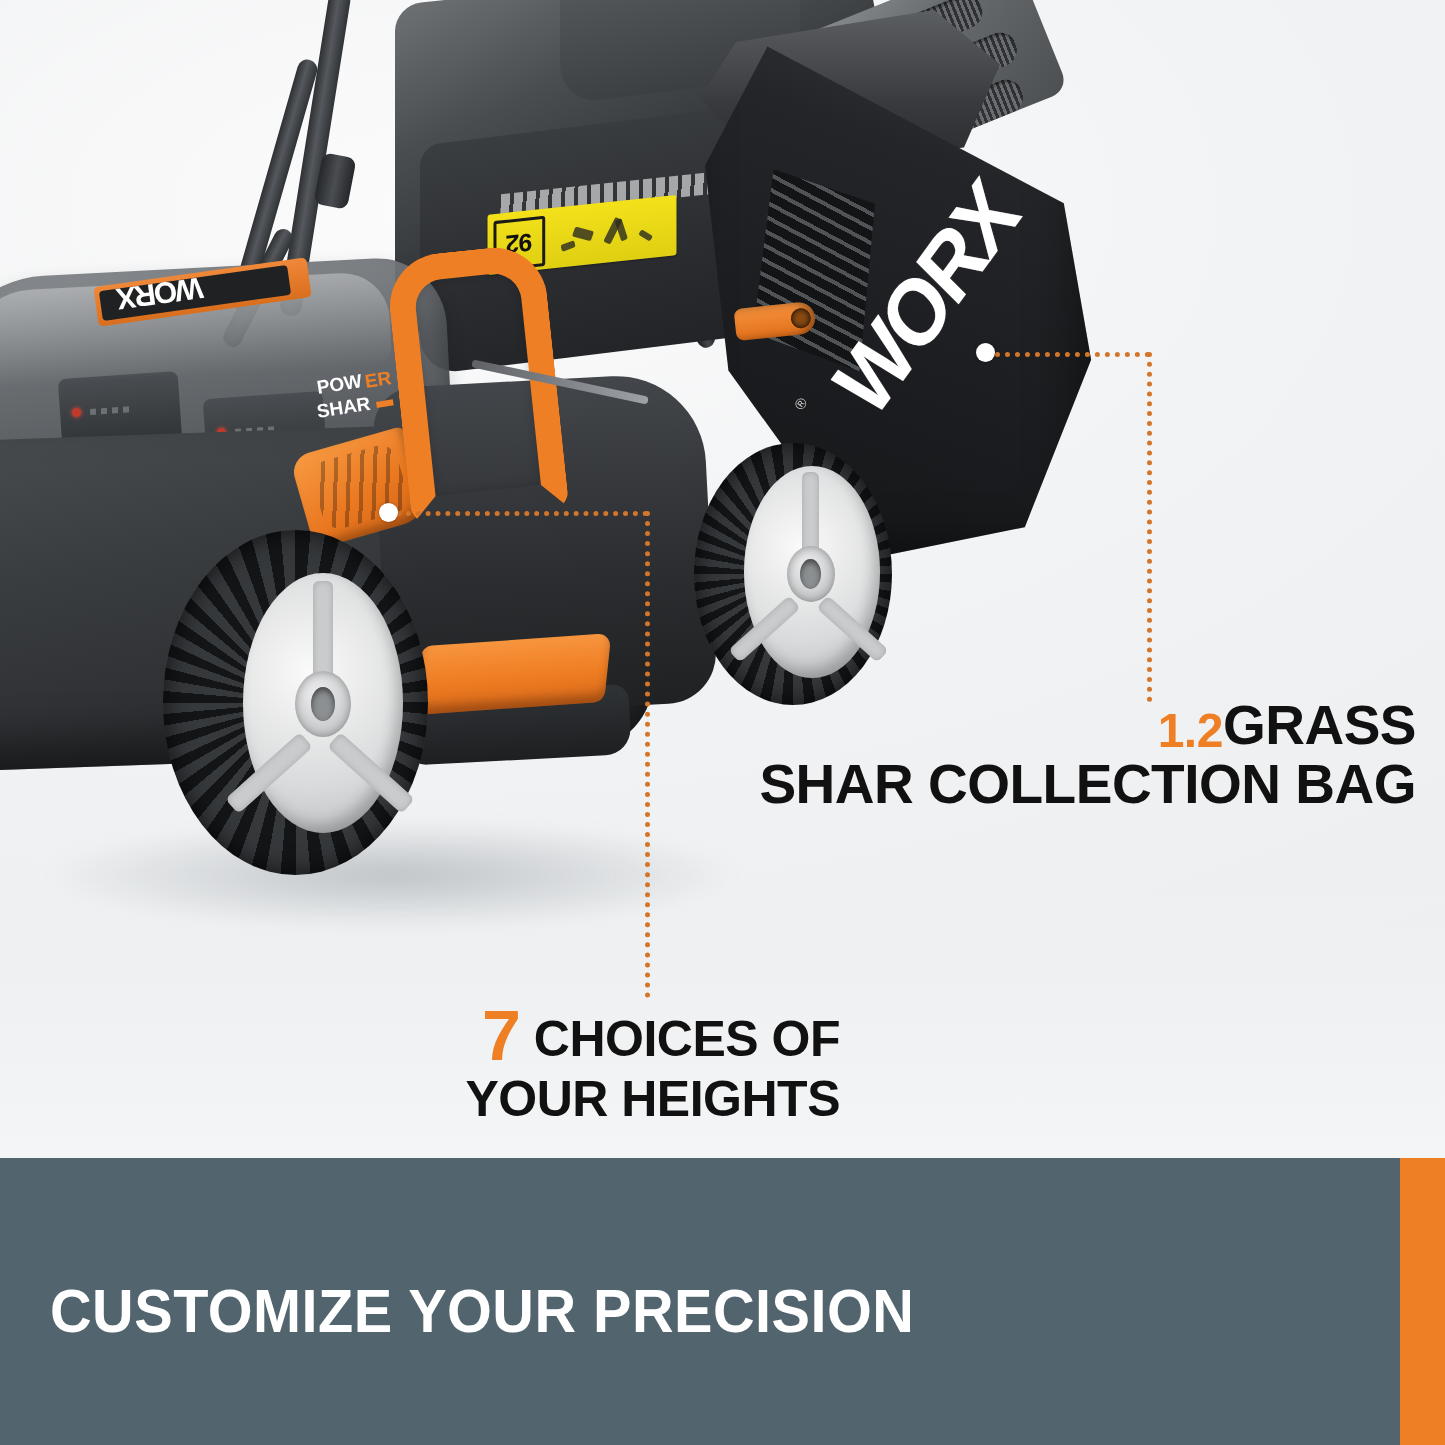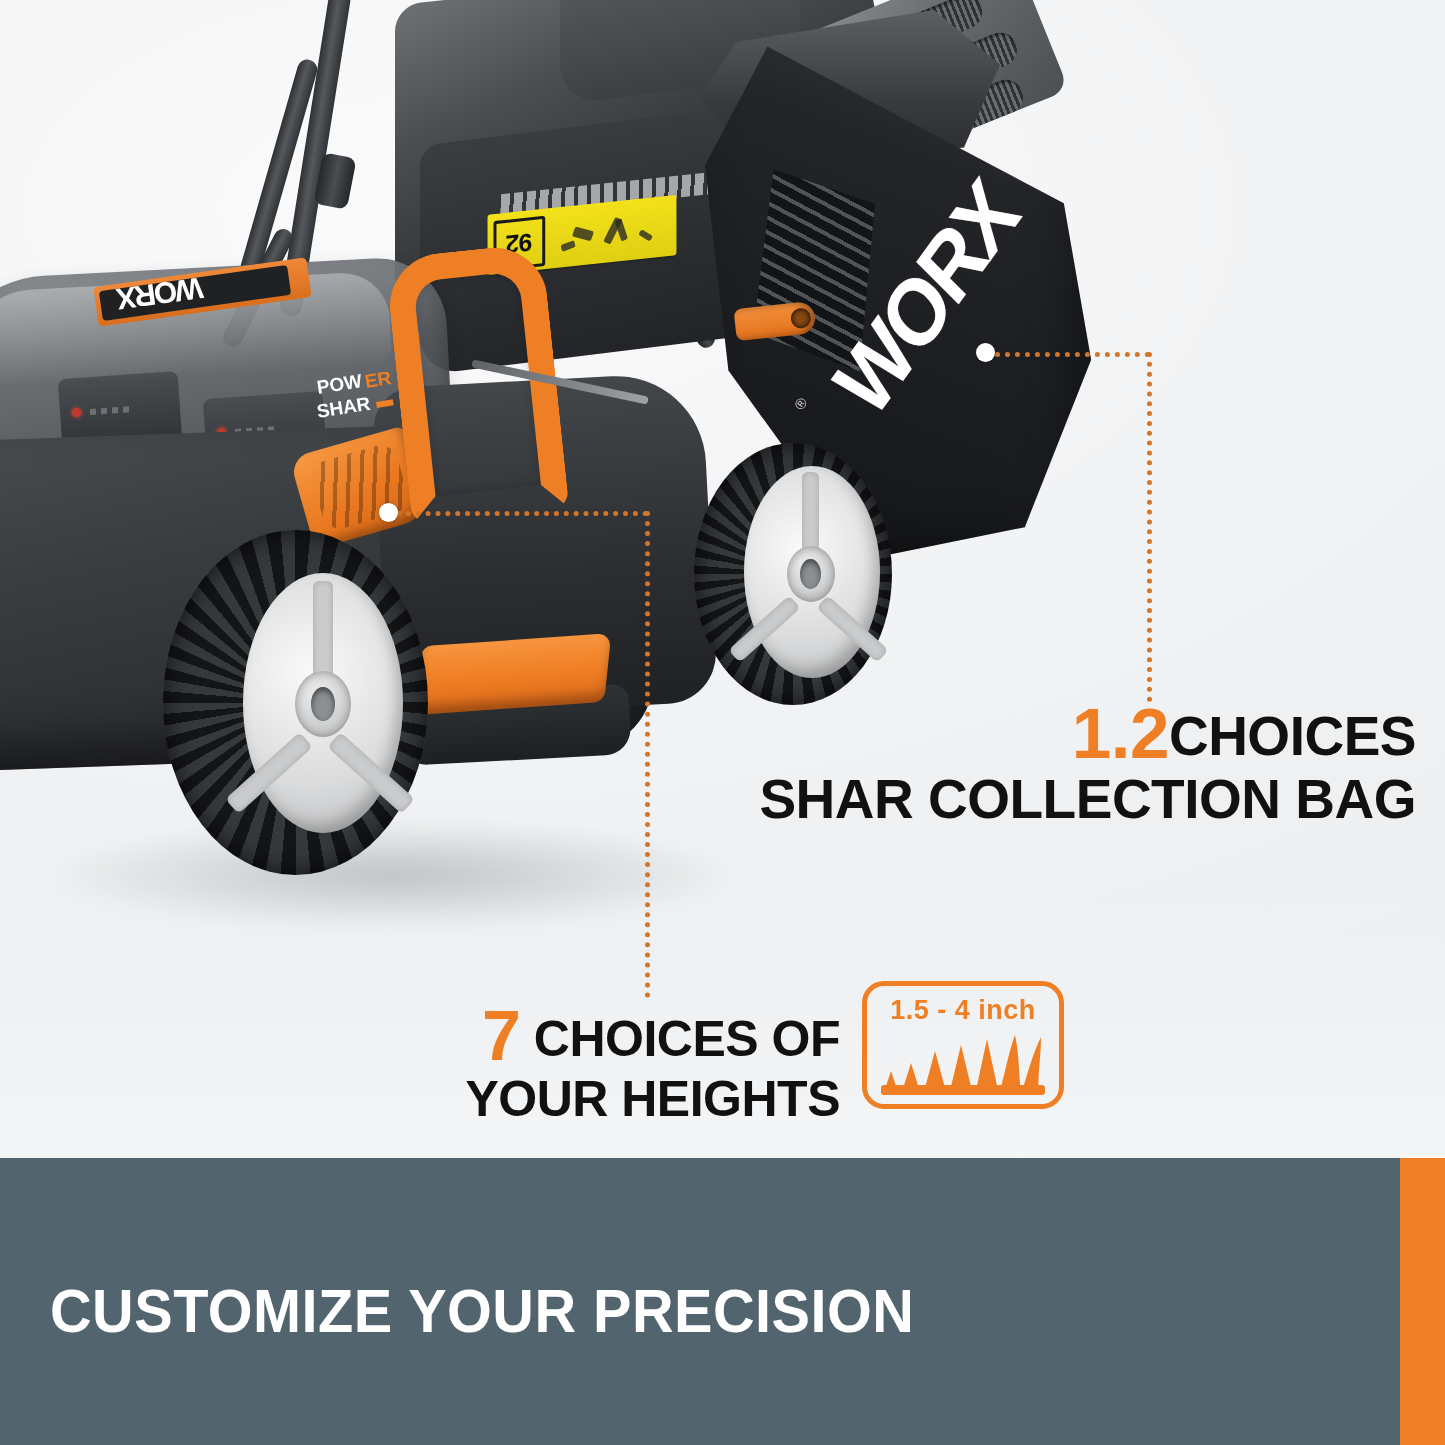--- a/index.html
+++ b/index.html
@@ -241,21 +241,21 @@
     position:absolute;width:19px;height:19px;border-radius:50%;background:#ffffff;
     box-shadow:0 0 3px rgba(0,0,0,.35);
   }
 
   
   .callout{position:absolute;color:#111;font-weight:bold;line-height:1.04;}
   .callout .num{color:#ef7f24;}
   .callout-bag{
     left:716px;top:697px;width:700px;text-align:right;font-size:55px;letter-spacing:-.5px;
   }
-  .callout-bag .num{font-size:71px;vertical-align:-3px;}
+  .callout-bag .num{font-size:48px;vertical-align:-3px;}
   .callout-heights{
     left:300px;top:1000px;width:540px;text-align:right;font-size:50px;letter-spacing:-.5px;
   }
   .callout-heights .num{font-size:70px;vertical-align:-4px;}
 
   
   .badge{
     position:absolute;left:862px;top:981px;width:192px;height:118px;
     border:5px solid #ef7f24;border-radius:22px;background:transparent;
   }
@@ -380,44 +380,31 @@
     <div class="leader dot-h" style="left:995px;top:352px;width:155px;"></div>
     <div class="leader dot-v" style="left:1147px;top:352px;height:350px;"></div>
     <div class="anchor" style="left:976px;top:343px;"></div>
 
     <div class="leader dot-h" style="left:396px;top:511px;width:252px;"></div>
     <div class="leader dot-v" style="left:645px;top:511px;height:487px;"></div>
     <div class="anchor" style="left:379px;top:503px;"></div>
 
     <div class="callout callout-bag">
       <div>
-        <span class="num">1.2</span><span>CHOICES</span>
+        <span class="num">1.2</span><span>GRASS</span>
       </div>
       <div>SHAR COLLECTION BAG</div>
     </div>
 
     <div class="callout callout-heights">
       <div>
         <span class="num">7</span> <span>CHOICES OF</span>
       </div>
       <div>YOUR HEIGHTS</div>
     </div>
 
-    <div class="badge">
-      <div class="badge-label">1.5 - 4 inch</div>
-      <svg class="badge-grass" viewBox="0 0 164 62">
-        <path d="M2 62 L10 38 L18 62 Z" fill="#ef7f24"></path>
-        <path d="M20 62 L30 30 L40 62 Z" fill="#ef7f24"></path>
-        <path d="M42 62 L54 18 L66 62 Z" fill="#ef7f24"></path>
-        <path d="M68 62 L80 12 L92 62 Z" fill="#ef7f24"></path>
-        <path d="M94 62 L106 6 L118 62 Z" fill="#ef7f24"></path>
-        <path d="M118 62 C124 40 128 18 134 2 C138 20 138 42 140 62 Z" fill="#ef7f24"></path>
-        <path d="M140 62 C146 42 152 20 160 4 C160 26 156 44 158 62 Z" fill="#ef7f24"></path>
-        <rect x="0" y="52" width="164" height="10" rx="3" fill="#ef7f24"></rect>
-      </svg>
-    </div>
   </div>
 
   <div class="banner"></div>
   <div class="banner-accent"></div>
   <div class="banner-title">CUSTOMIZE YOUR PRECISION</div>
 
 </div>
 
 </body></html>

